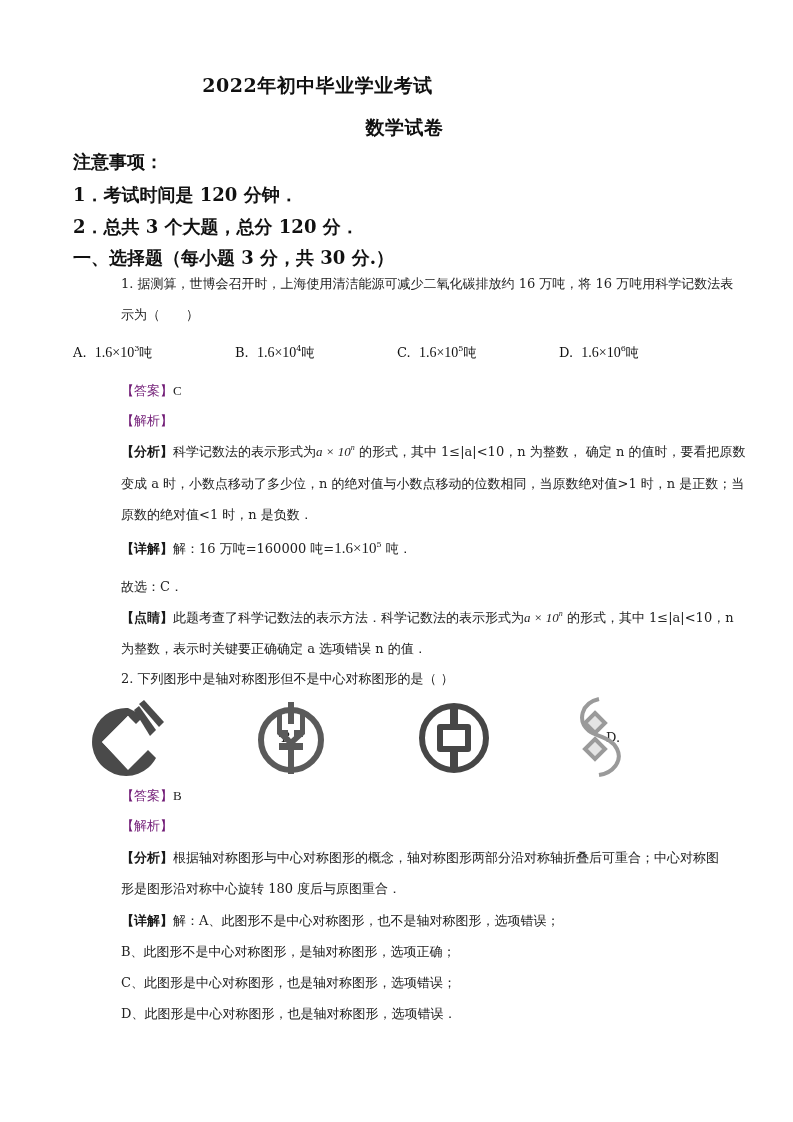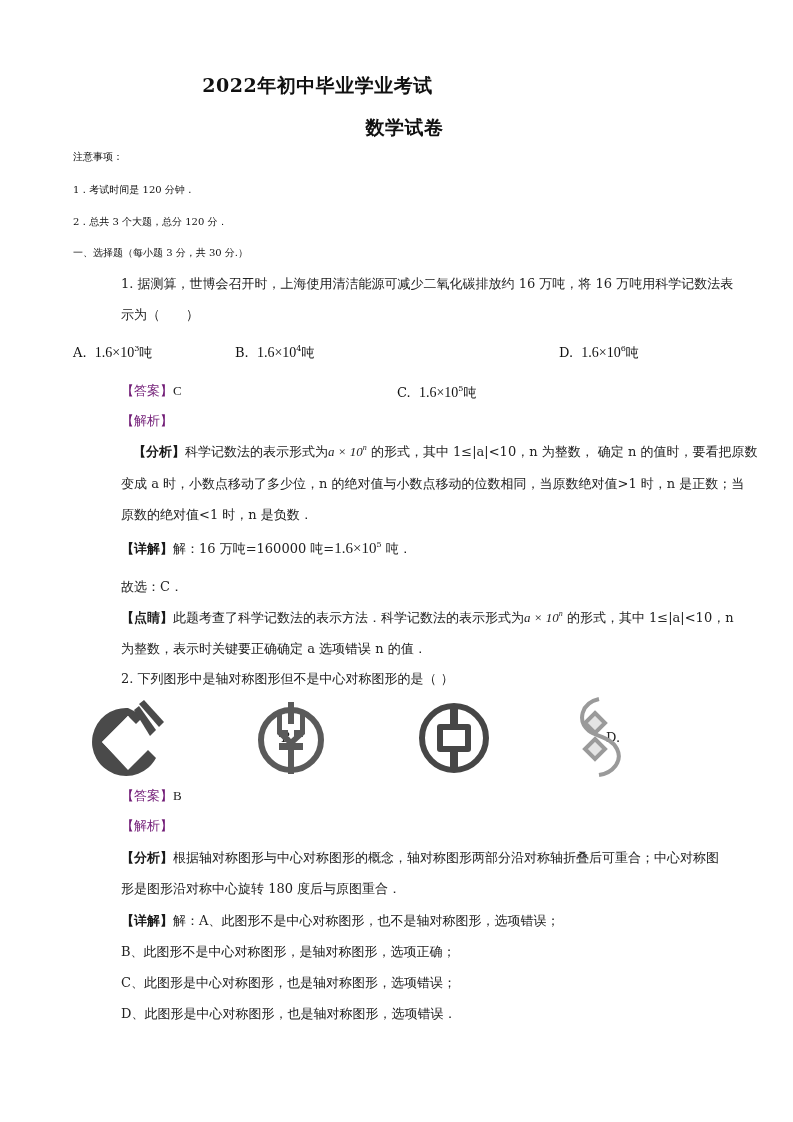--- a/index.html
+++ b/index.html
@@ -3,21 +3,21 @@
 <meta charset="utf-8">
 <style>
   html, body { margin: 0; padding: 0; background: #ffffff; }
   body {
     width: 793px; height: 1122px; position: relative; overflow: hidden;
     font-family: "DejaVu Serif", "Liberation Serif", serif;
     color: #111;
   }
   .abs { position: absolute; white-space: nowrap; }
   .title { font-weight: bold; font-size: 19px; letter-spacing: 0.5px; }
-  .bold { font-weight: normal; font-size: 10px; }
+  .bold { font-weight: bold; font-size: 18px; }
   .body { font-size: 13px; color: #222; margin-left: 48px; }
   .tag { color: #701a75; }
   .lbr { color: #1a1a1a; font-weight: bold; }
   .m { font-family: "Liberation Serif", "DejaVu Serif", serif; font-style: italic; }
   .num { font-family: "Liberation Serif", "DejaVu Serif", serif; }
   sup { font-size: 8px; vertical-align: 6px; }
   .opt { font-size: 13px; }
   .opt .v { font-family: "Liberation Serif", serif; font-size: 14px; }
   .logo { position: absolute; }
 </style>
@@ -36,35 +36,35 @@
 <div class="abs body" style="left:73px;top:306px;">示为（　　）</div>
 
 <div class="abs opt" style="left:73px;top:344px;">
   <span>A.</span>&nbsp;
   <span class="v">1.6×10</span><sup>3</sup><span>吨</span>
 </div>
 <div class="abs opt" style="left:235px;top:344px;">
   <span>B.</span>&nbsp;
   <span class="v">1.6×10</span><sup>4</sup><span>吨</span>
 </div>
-<div class="abs opt" style="left:397px;top:344px;margin-top:40px;">
+<div class="abs opt" style="left:397px;top:344px;">
   <span>C.</span>&nbsp;
   <span class="v">1.6×10</span><sup>5</sup><span>吨</span>
 </div>
 <div class="abs opt" style="left:559px;top:344px;">
   <span>D.</span>&nbsp;
   <span class="v">1.6×10</span><sup>6</sup><span>吨</span>
 </div>
 
 <div class="abs body" style="left:73px;top:382px;">
   <span class="tag">【答案】</span><span class="num">C</span>
 </div>
 <div class="abs body tag" style="left:73px;top:412px;">【解析】</div>
 
-<div class="abs body" style="left:85px;top:443px;">
+<div class="abs body" style="left:73px;top:443px;">
   <span class="lbr">【分析】</span><span>科学记数法的表示形式为</span><span class="m">a × 10</span><sup class="m">n</sup><span> 的形式，其中 1≤|a|&lt;10，n 为整数，  确定 n 的值时，要看把原数</span>
 </div>
 <div class="abs body" style="left:73px;top:475px;">变成 a 时，小数点移动了多少位，n 的绝对值与小数点移动的位数相同，当原数绝对值&gt;1 时，n 是正数；当</div>
 <div class="abs body" style="left:73px;top:506px;">原数的绝对值&lt;1 时，n 是负数．</div>
 
 <div class="abs body" style="left:73px;top:540px;">
   <span class="lbr">【详解】</span><span>解：16 万吨=160000 吨=</span><span class="num" style="font-size:15px;">1.6×10</span><sup>5</sup><span> 吨．</span>
 </div>
 <div class="abs body" style="left:73px;top:578px;">故选：C．</div>
 

